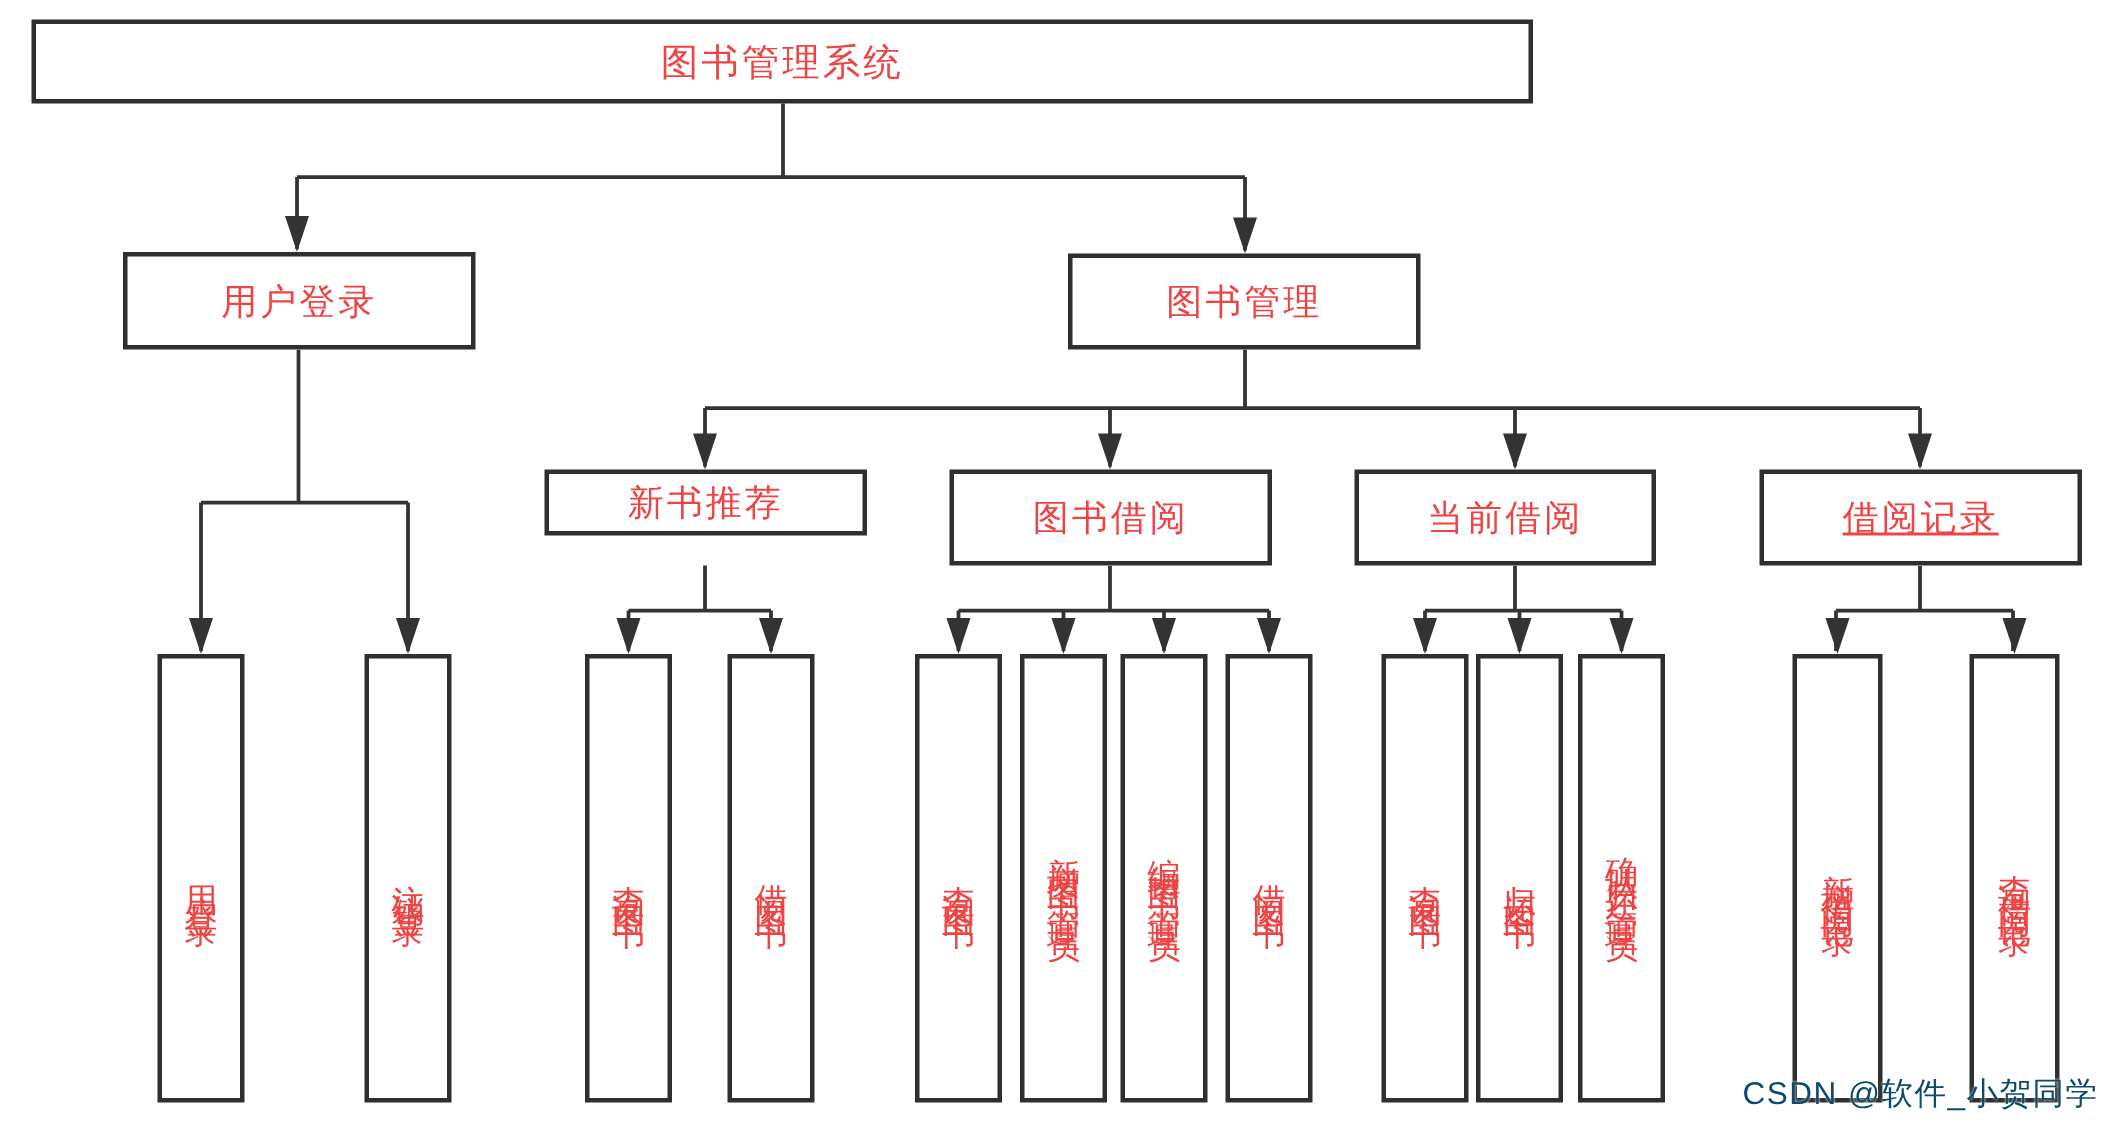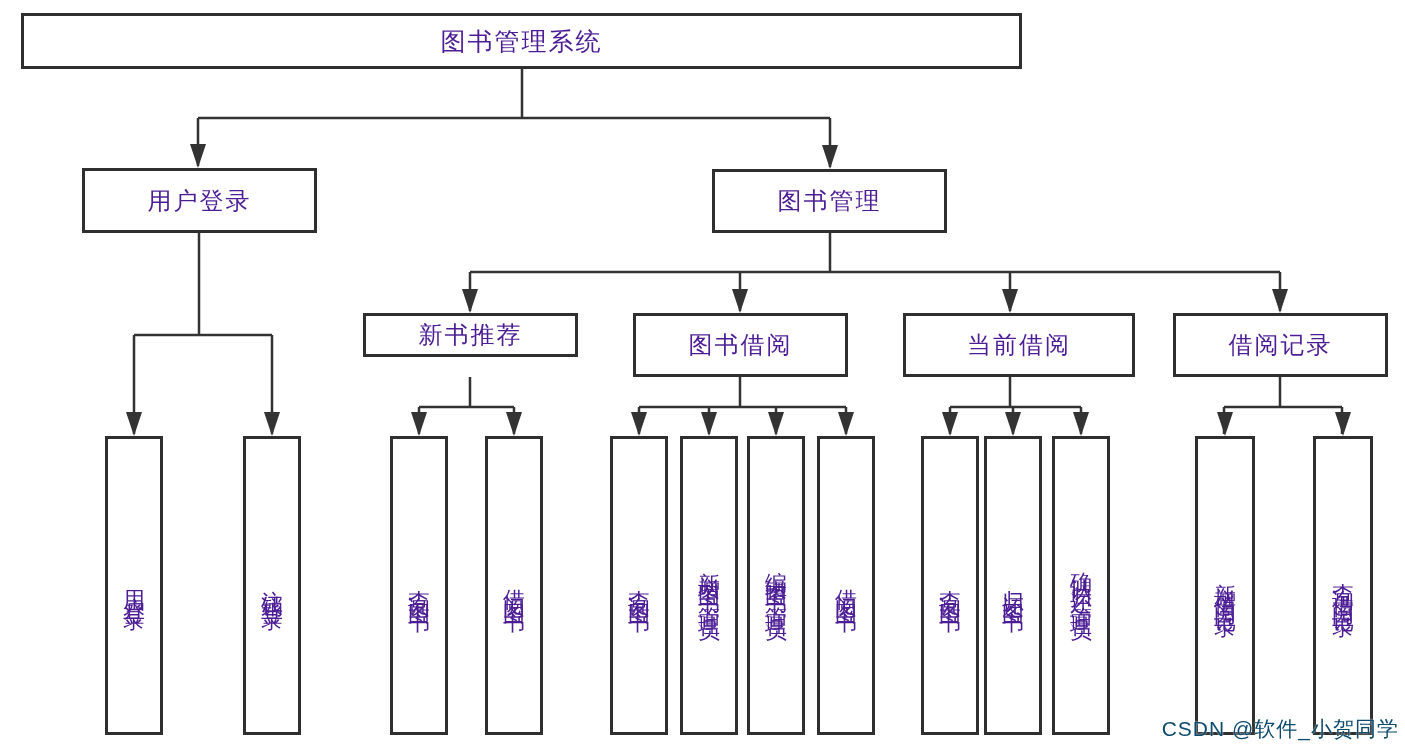--- a/index.html
+++ b/index.html
@@ -22,21 +22,21 @@
     z-index: 1;
   }
   .node {
     position: absolute;
     box-sizing: border-box;
     background: #ffffff;
     border: 3px solid #2f2f2f;
     display: flex;
     align-items: center;
     justify-content: center;
-    color: #4c1d95;
+    color: #ef4444;
     z-index: 2;
   }
   .node .lbl {
     white-space: nowrap;
     letter-spacing: 2px;
   }
   .hbox .lbl { font-size: 24px; }
   #box-root .lbl { font-size: 25px; }
   .vbox .lbl {
     writing-mode: vertical-lr;
@@ -46,22 +46,22 @@
     line-height: 1;
   }
   
   #box-root   { left: 21px;  top: 13px;  width: 1001px; height: 56px; }
   
   #box-l2-0   { left: 82px;  top: 168px; width: 235px;  height: 65px; }
   #box-l2-1   { left: 712px; top: 169px; width: 235px;  height: 64px; }
   
   #box-l3-0   { left: 363px;  top: 313px; width: 215px; height: 44px; }
   #box-l3-1   { left: 633px;  top: 313px; width: 215px; height: 64px; align-items: center; }
-  #box-l3-2   { left: 903px;  top: 313px; width: 232px; height: 64px; }
-  #box-l3-3   { left: 1173px; top: 313px; width: 215px; height: 64px; }
+  #box-l3-2   { left: 903px;  top: 313px; width: 201px; height: 64px; }
+  #box-l3-3   { left: 1173px; top: 313px; width: 215px; height: 64px; text-decoration: underline; }
   
   .leaf { top: 436px; height: 299px; width: 58px; }
   #leaf-0  { left: 105px; }
   #leaf-1  { left: 243px; }
   #leaf-2  { left: 390px; }
   #leaf-3  { left: 485px; }
   #leaf-4  { left: 610px; }
   #leaf-5  { left: 680px; }
   #leaf-6  { left: 747px; }
   #leaf-7  { left: 817px; }

